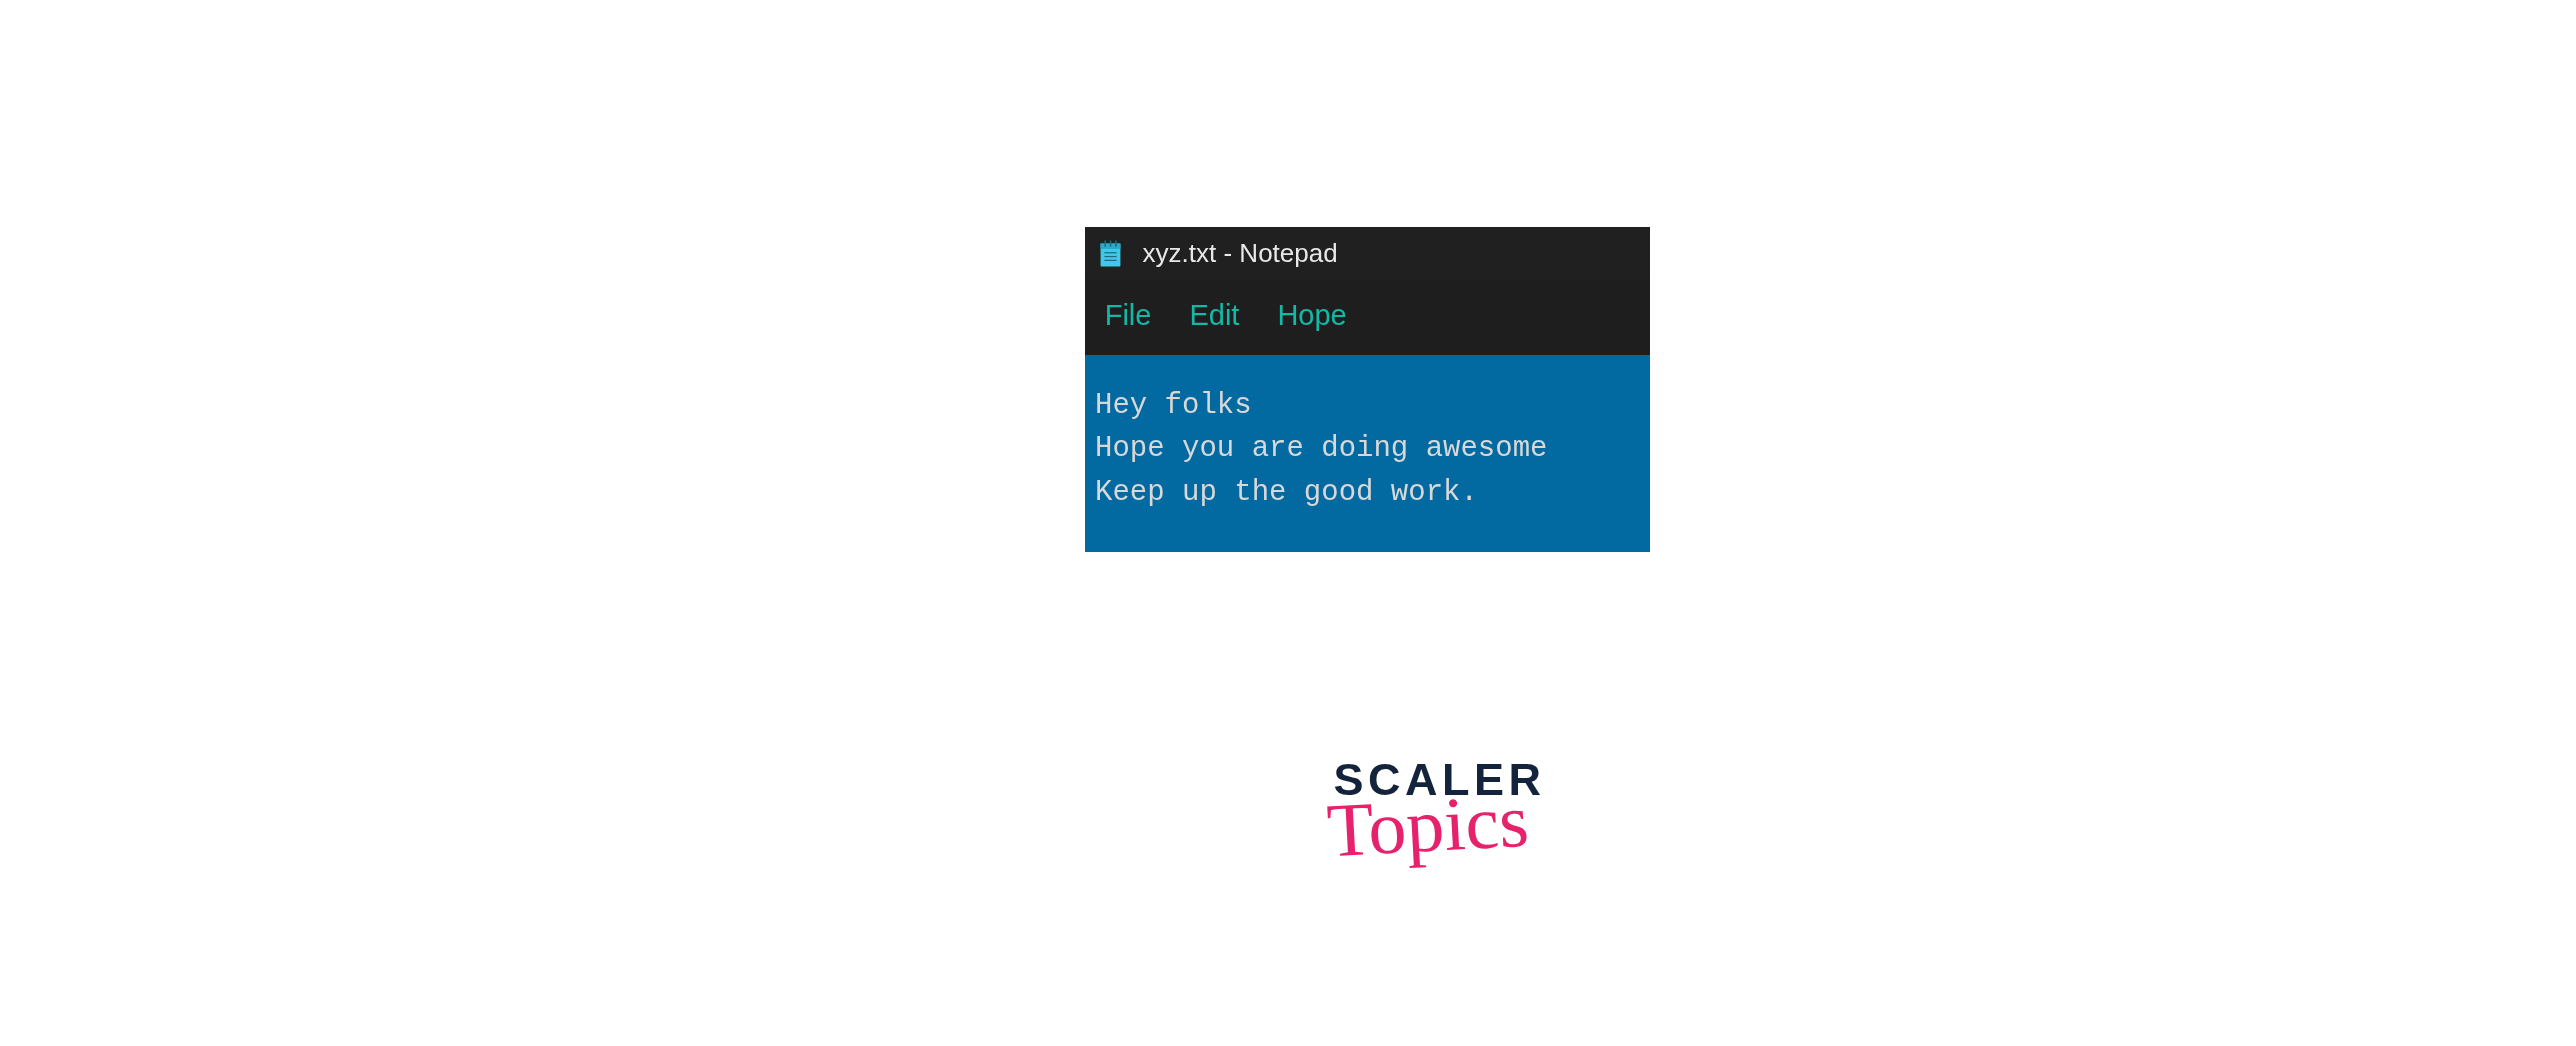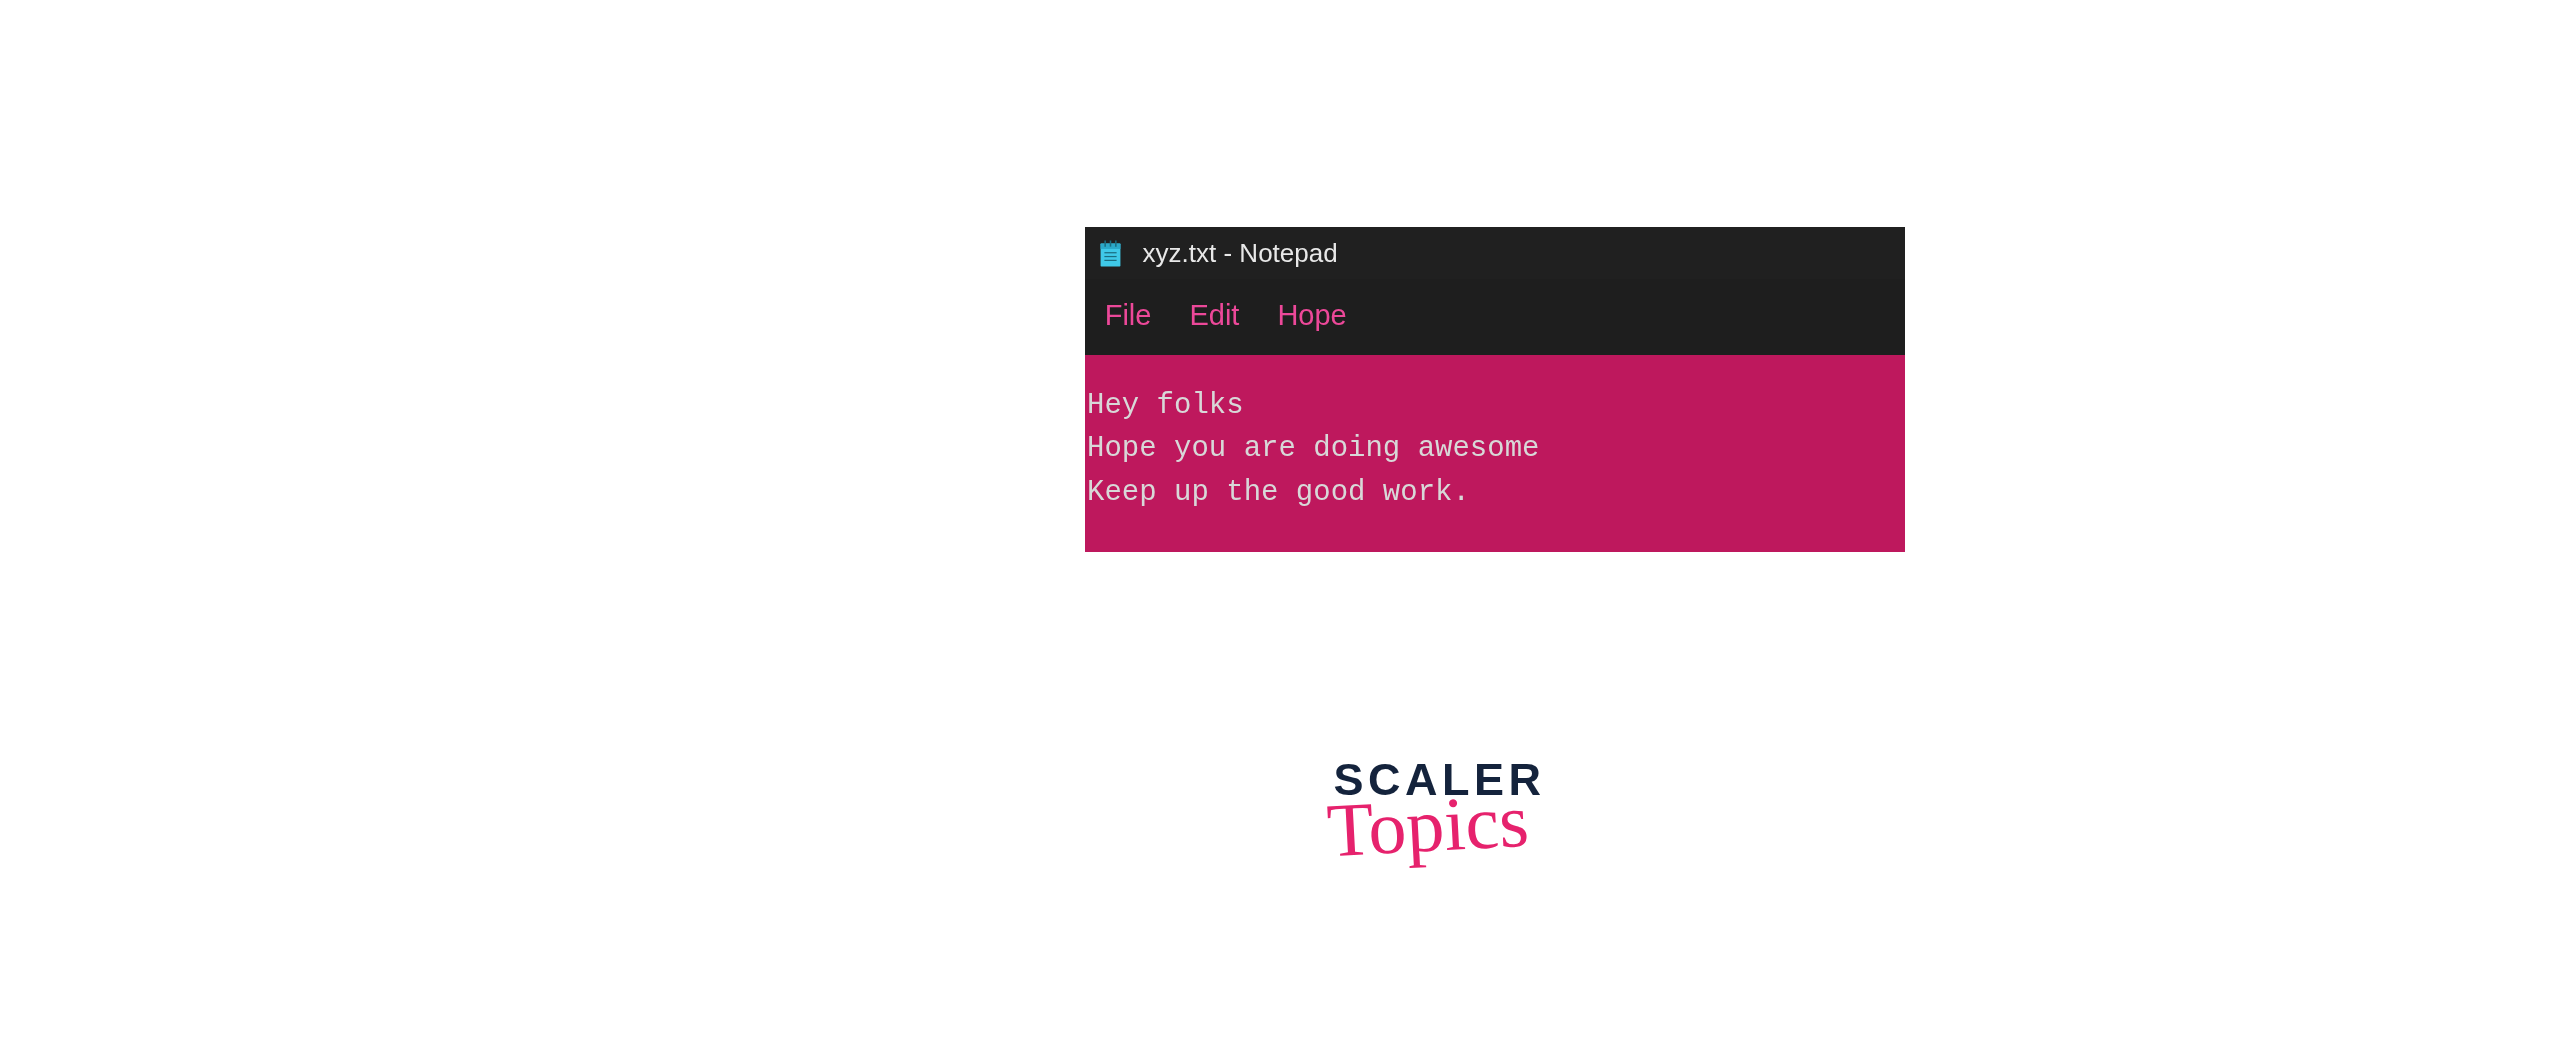--- a/index.html
+++ b/index.html
@@ -11,21 +11,21 @@
     background: #ffffff;
     width: 2576px;
     height: 1046px;
     position: relative;
     font-family: "Segoe UI", Tahoma, sans-serif;
   }
   .notepad-window {
     position: absolute;
     left: 1085px;
     top: 227px;
-    width: 820px;
+    width: 565px;
     background: #1a1a1a;
   }
   .titlebar {
     display: flex;
     align-items: center;
     padding: 10.6px 13.6px;
     background: #202020;
   }
   .notepad-icon {
     width: 23px;
@@ -38,28 +38,28 @@
     font-size: 26px;
     font-weight: 400;
   }
   .menubar {
     display: flex;
     gap: 38px;
     padding: 19.7px 19.7px 23px 19.7px;
     background: #1e1e1e;
   }
   .menu-item {
-    color: #ec4899;
+    color: #14b8a6;
     font-size: 29px;
     font-weight: 400;
     cursor: pointer;
   }
   .editor-area {
-    background: #be185d;
-    padding: 29px 18px 38px 2px;
+    background: #0369a1;
+    padding: 29px 18px 38px 10px;
   }
   .editor-text {
     font-family: Consolas, "Courier New", monospace;
     color: #d8d8d8;
     font-size: 29px;
     line-height: 1.5;
     white-space: pre;
   }
   .logo-block {
     position: absolute;

